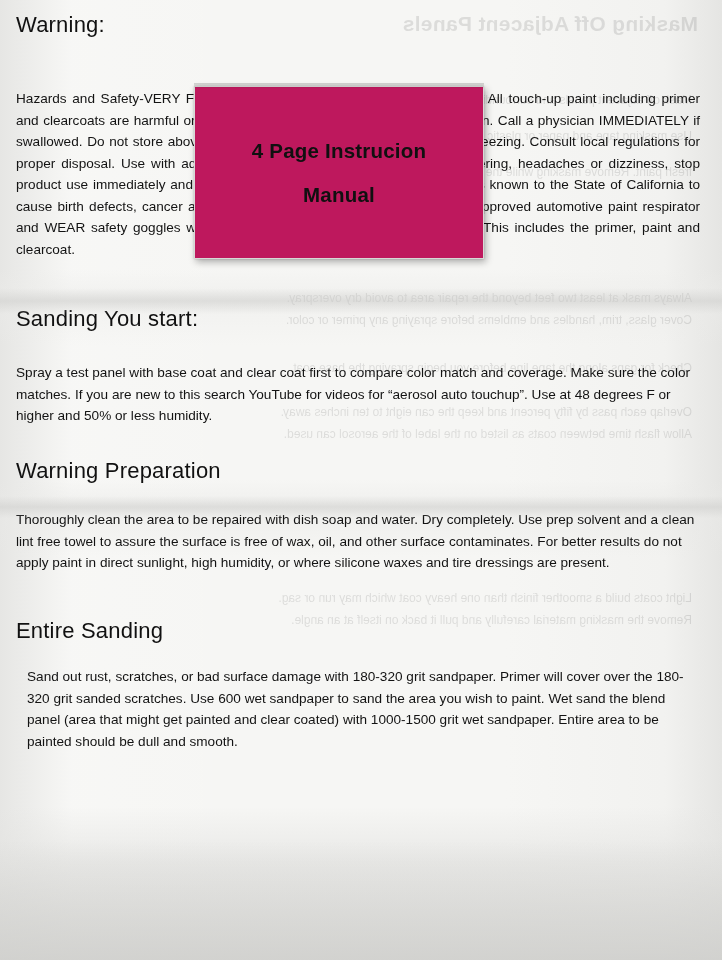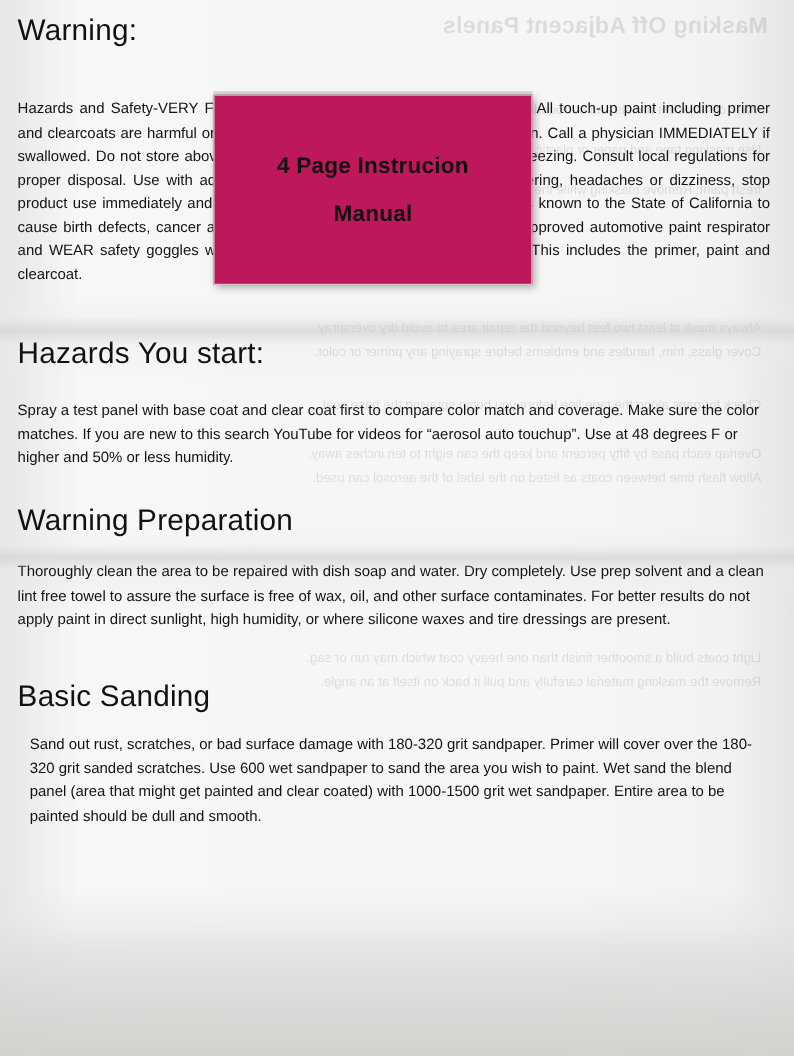--- a/index.html
+++ b/index.html
@@ -69,21 +69,21 @@
     text-align: justify;
   }
   .content {
     position: absolute;
     inset: 0;
   }
   h1.section {
     position: absolute;
     margin: 0;
     font-weight: normal;
-    font-size: 27px;
+    font-size: 22px;
     letter-spacing: 0.2px;
     color: #111;
   }
   .para {
     position: absolute;
     font-size: 13.6px;
     line-height: 21.5px;
     color: #131313;
   }
   
@@ -155,27 +155,27 @@
     <div class="bt-line" style="top:426px">Allow flash time between coats as listed on the label of the aerosol can used.</div>
     <div class="bt-line" style="top:590px">Light coats build a smoother finish than one heavy coat which may run or sag.</div>
     <div class="bt-line" style="top:612px">Remove the masking material carefully and pull it back on itself at an angle.</div>
   </div>
 
   <div class="content">
 
     <h1 class="section" style="left:16px; top:12px;">Warning:</h1>
     <div class="para" style="left:16px; top:88px; width:684px; text-align:justify;">Hazards and Safety-VERY FLAMMABLE. Keep away from heat and flame. All touch-up paint including primer and clearcoats are harmful or fatal if swallowed. Keep out of reach of children. Call a physician IMMEDIATELY if swallowed. Do not store above 120F. DO NOT STORE IN CAR and avoid freezing. Consult local regulations for proper disposal. Use with adequate ventilation. If you experience eye watering, headaches or dizziness, stop product use immediately and call physician. This product contains chemicals known to the State of California to cause birth defects, cancer and other reproductive harm. Always wear an approved automotive paint respirator and WEAR safety goggles when spraying to protect your lungs and eyes. This includes the primer, paint and clearcoat.</div>
 
-    <h1 class="section" style="left:16px; top:306px;">Hazards You start:</h1>
+    <h1 class="section" style="left:16px; top:306px;">Sanding You start:</h1>
     <div class="para" style="left:16px; top:362px; width:680px;">Spray a test panel with base coat and clear coat first to compare color match and coverage. Make sure the color matches.  If you are new to this search YouTube for videos for “aerosol auto touchup”.  Use at 48 degrees F or higher and 50% or less humidity.</div>
 
     <h1 class="section" style="left:16px; top:458px;">Warning Preparation</h1>
     <div class="para" style="left:16px; top:509px; width:680px;">Thoroughly clean the area to be repaired with dish soap and water.  Dry completely. Use prep solvent and a clean lint free towel to assure the surface is free of wax, oil, and other surface contaminates. For better results do not apply paint in direct sunlight, high humidity, or where silicone waxes and tire dressings are present.</div>
 
-    <h1 class="section" style="left:16px; top:618px;">Basic Sanding</h1>
+    <h1 class="section" style="left:16px; top:618px;">Entire Sanding</h1>
     <div class="para" style="left:27px; top:666px; width:670px;">Sand out rust, scratches, or bad surface damage with 180-320 grit sandpaper. Primer will cover over the 180-320 grit sanded scratches. Use 600 wet sandpaper to sand the area you wish to paint. Wet sand the blend panel (area that might get painted and clear coated) with 1000-1500 grit wet sandpaper. Entire area to be painted should be dull and smooth.</div>
   </div>
 
   <div id="overlay-card">
     <div class="line">4 Page Instrucion</div>
     <div class="line">Manual</div>
   </div>
 
   <div class="shadow-band" id="band-a"></div>
   <div class="shadow-band" id="band-b"></div>

